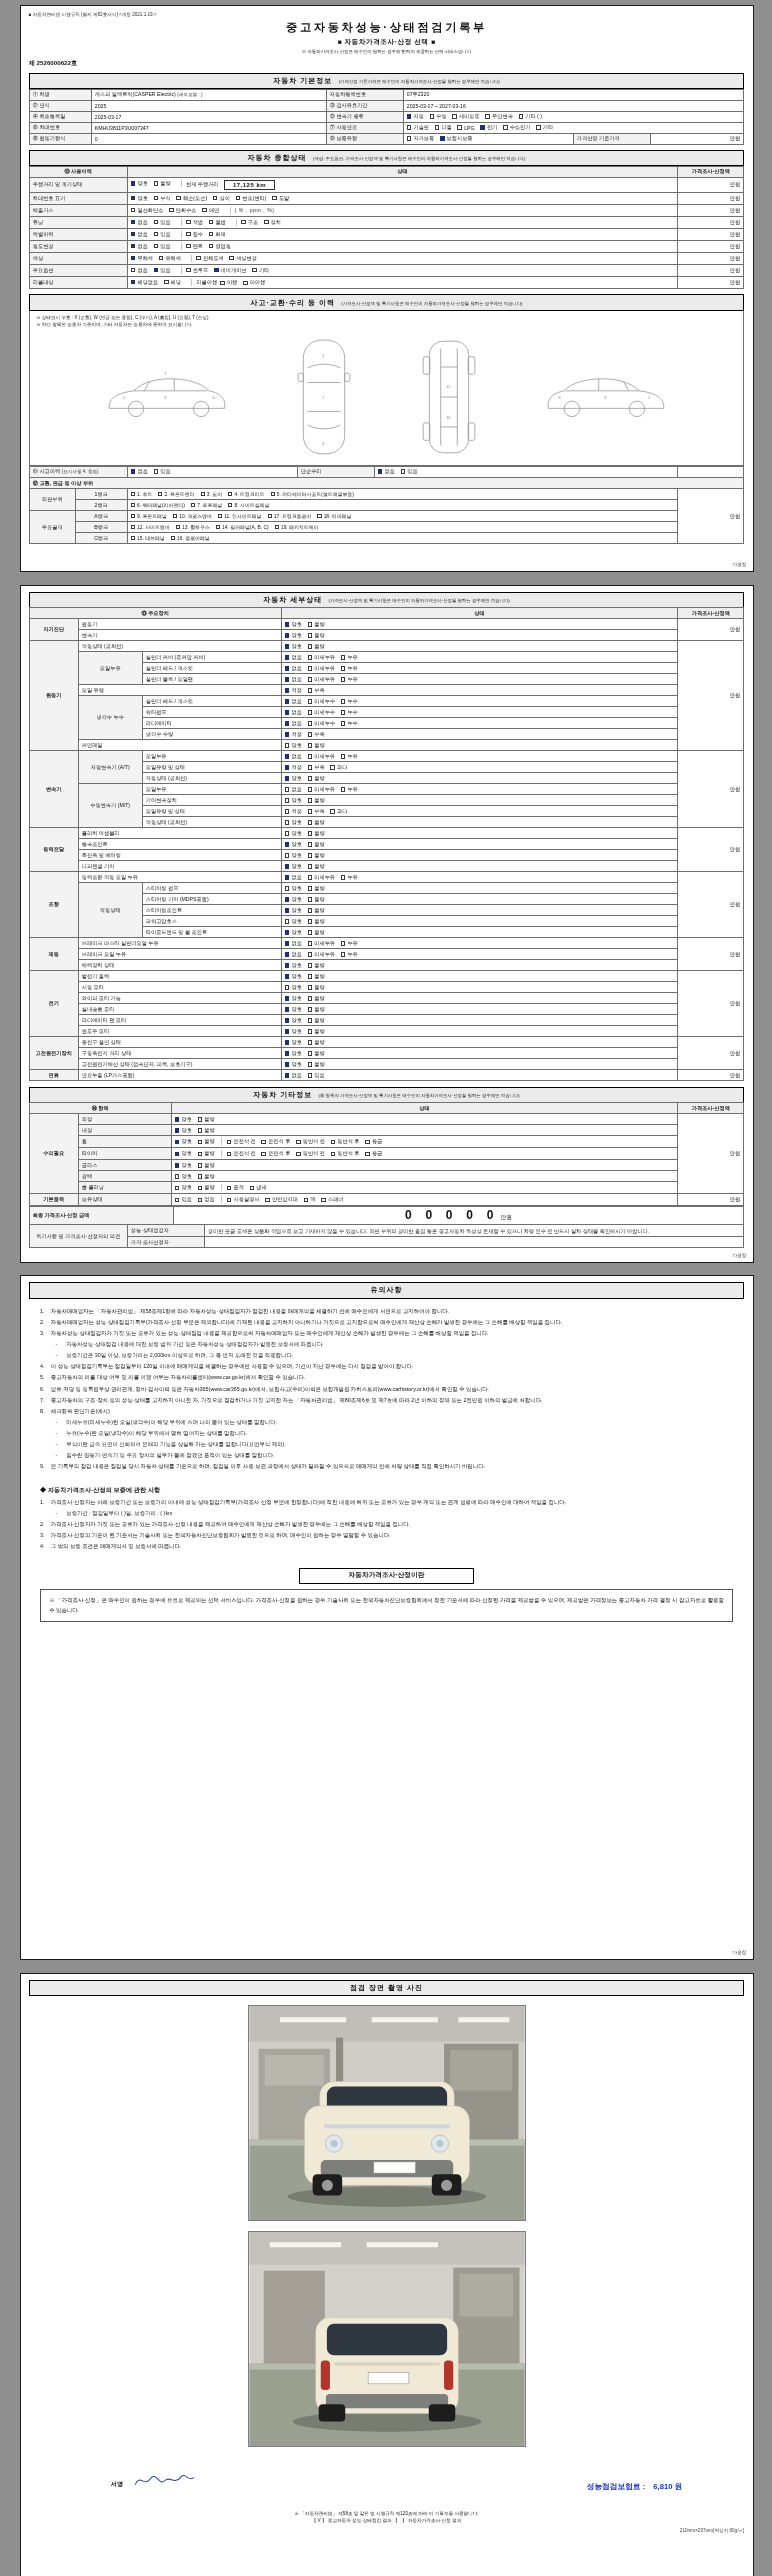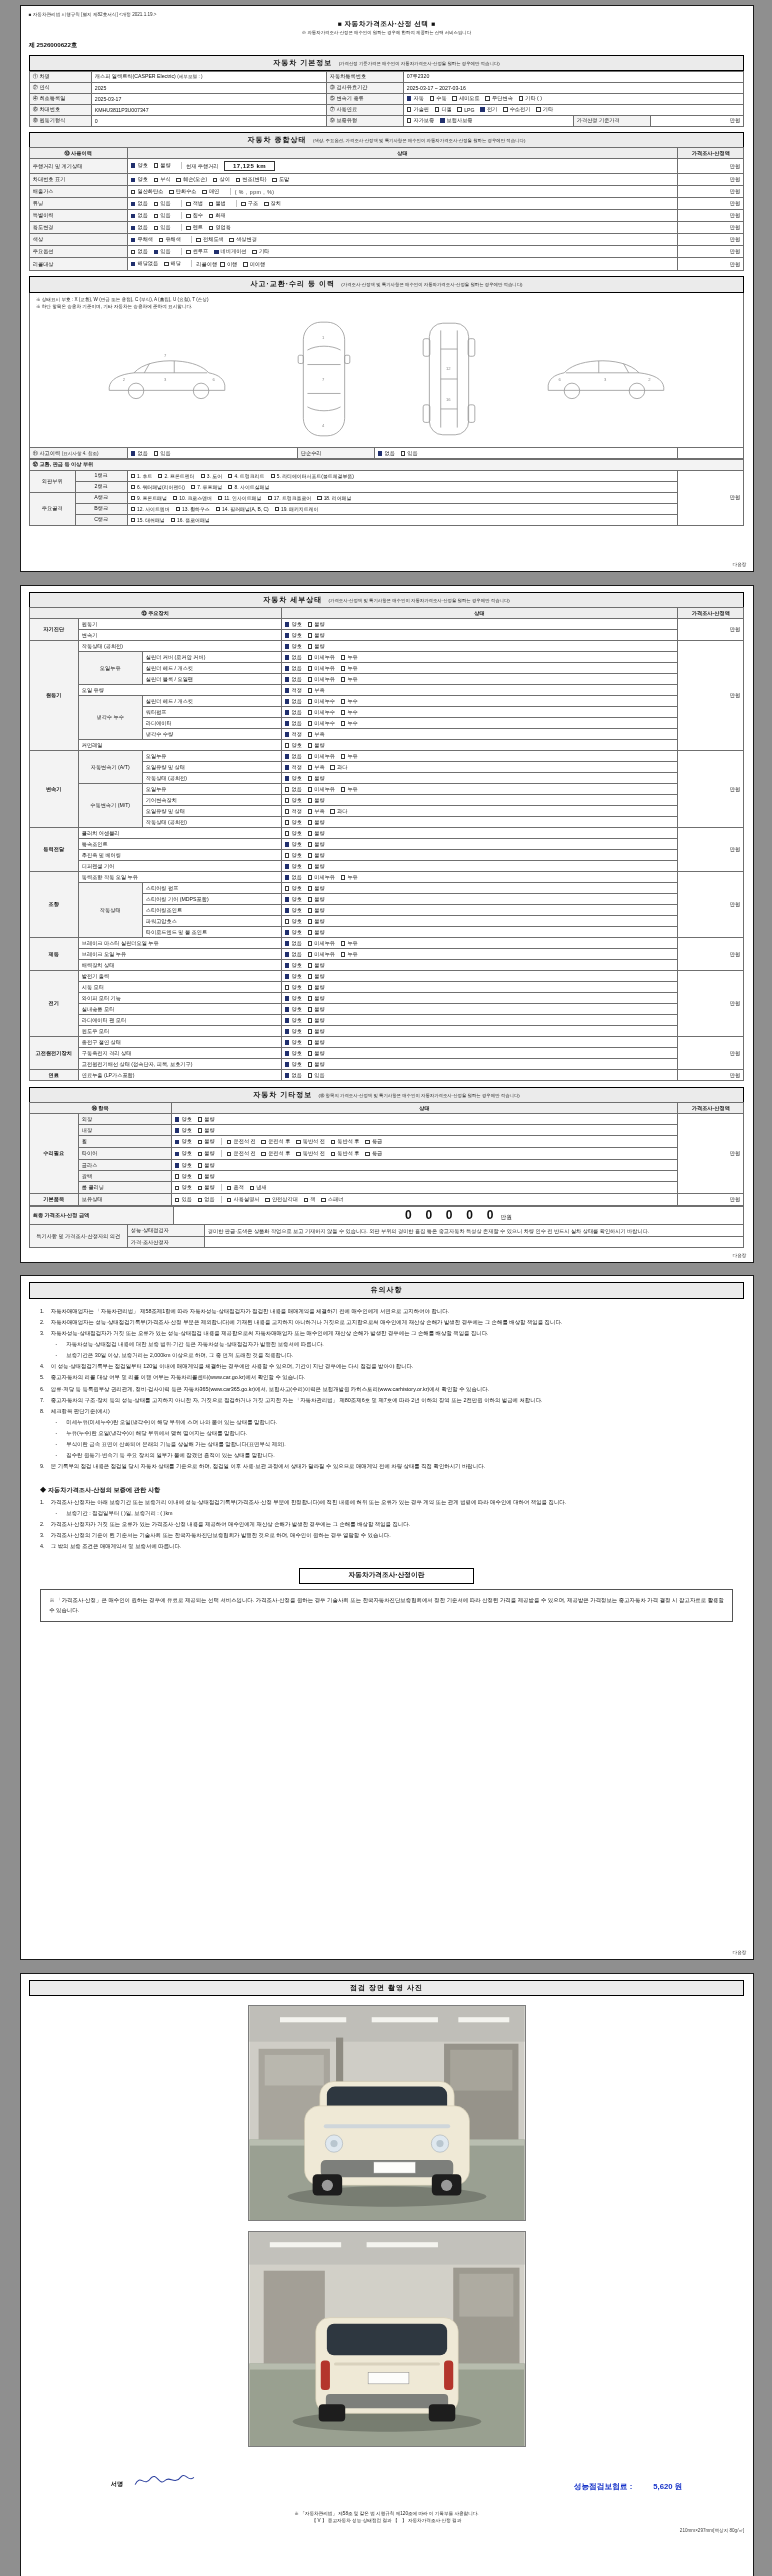--- a/index.html
+++ b/index.html
@@ -48,32 +48,33 @@
 .note-line .nn{min-width:8.2px;flex:none}
 .note-line.ind{margin-left:15.5px;color:#222}
 .subhead{font-weight:bold;font-size:6.2px;margin:9.3px 11.3px 2.1px}
 .pricebox-title{display:block;width:175px;margin:11.3px auto 0;border:0.8px solid #000;text-align:center;font-weight:bold;font-size:6.7px;padding:2.6px 0;background:#fff}
 .pricebox-body{margin:5.2px 11.3px 0;border:0.5px solid #555;padding:6.2px 8.2px;font-size:5.4px;line-height:1.75;text-align:justify}
 .photos{display:flex;flex-direction:column;align-items:center;gap:9.3px;padding:9.3px 0 4.1px}
 .photo{border:0.5px solid #7d7d7d;display:block}
 .signrow{display:flex;justify-content:space-between;align-items:flex-end;padding:18.5px 62px 4.1px 82px}
 .signlab{font-size:6.2px;font-weight:bold;margin-right:5.2px}
 .fee{color:#1733c9;font-weight:bold;font-size:7.7px}
-.fee .fl{margin-right:21px}
+.fee .fl{margin-right:8px}
 .footer{margin-top:13.4px;text-align:center;font-size:4.6px;color:#222;line-height:1.7}
 .footer .sz{display:block;text-align:right;margin-top:2.1px;color:#444}
 .dim{color:#333;font-size:4.6px}
 </style>
 </head>
 <body>
 
 <div class="canvas">
 
   <section class="paper" style="min-height:567px">
     <div class="refline">■ 자동차관리법 시행규칙 [별지 제82호서식] &lt;개정 2021.1.19.&gt;</div>
+    <h1 class="title">중고자동차성능·상태점검기록부</h1>
     <div class="subtitle">■ 자동차가격조사·산정 선택 ■</div>
     <div class="subnote">※ 자동차가격조사·산정은 매수인이 원하는 경우에 한하여 제공하는 선택 서비스입니다</div>
     <div class="docno">제 2526000622호</div>
 
     <div class="band">
       <span class="bt">자동차 기본정보</span>
       <span class="bn">(가격산정 기준가격은 매수인이 자동차가격조사·산정을 원하는 경우에만 적습니다)</span>
     </div>
     <table class="frm">
       <colgroup>
@@ -834,21 +835,21 @@
       </svg>
     </div>
     <div class="signrow">
       <div>
         <span class="signlab">서명</span>
         <svg width="67" height="23" viewBox="0 0 130 44" style="vertical-align:-6.2px">
           <path d="M8 30 C18 8 26 36 38 18 C50 4 54 34 66 22 C76 12 84 32 98 14 C106 6 112 26 122 16" stroke="#2b3f9e" fill="none" stroke-width="2"></path>
         </svg>
       </div>
       <div class="fee">
-        <span class="fl">성능점검보험료 :</span><span>5,620 원</span>
+        <span class="fl">성능점검보험료 :</span><span>6,810 원</span>
       </div>
     </div>
     <div class="footer">
       <div>※ 「자동차관리법」 제58조 및 같은 법 시행규칙 제120조에 따라 이 기록부를 사용합니다.</div>
       <div>【 V 】 중고자동차 성능·상태점검 결과   【　】 자동차가격조사·산정 결과</div>
       <span class="sz">210mm×297mm[백상지 80g/㎡]</span>
     </div>
   </section>
 
 </div>

